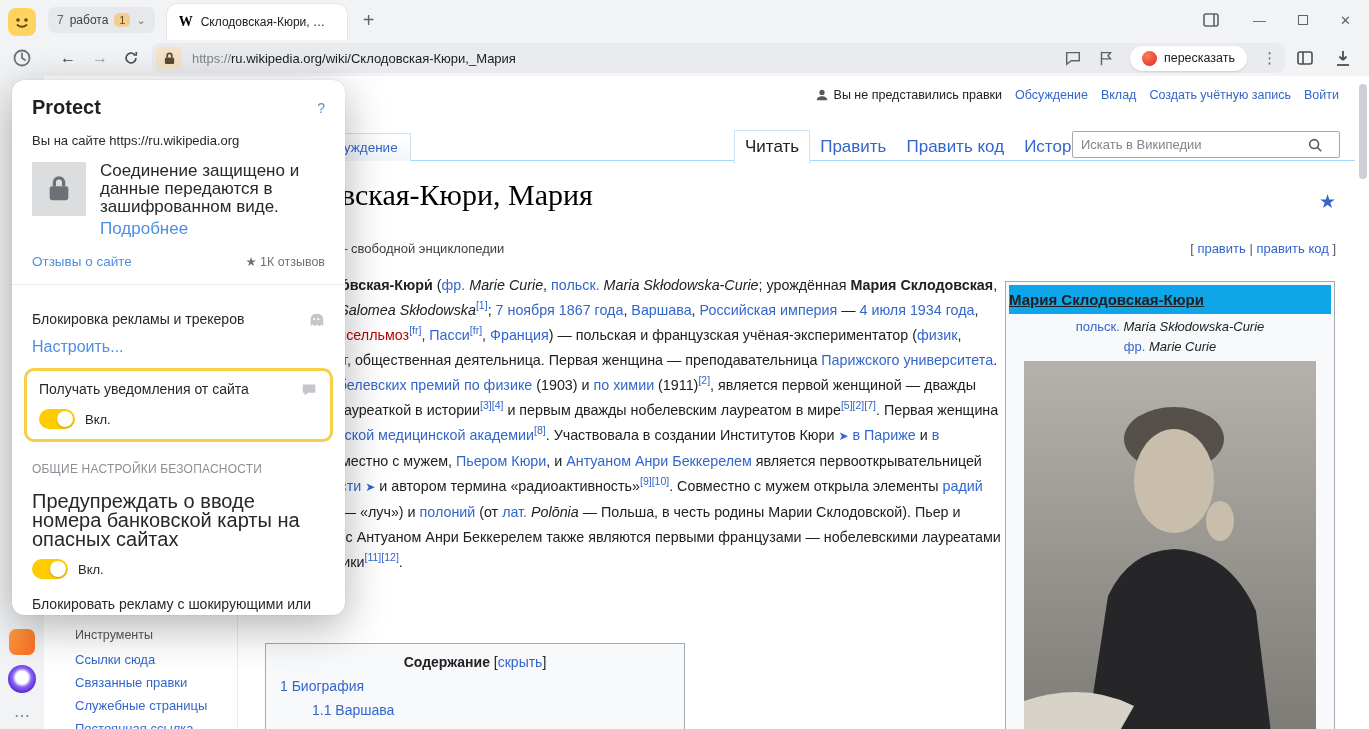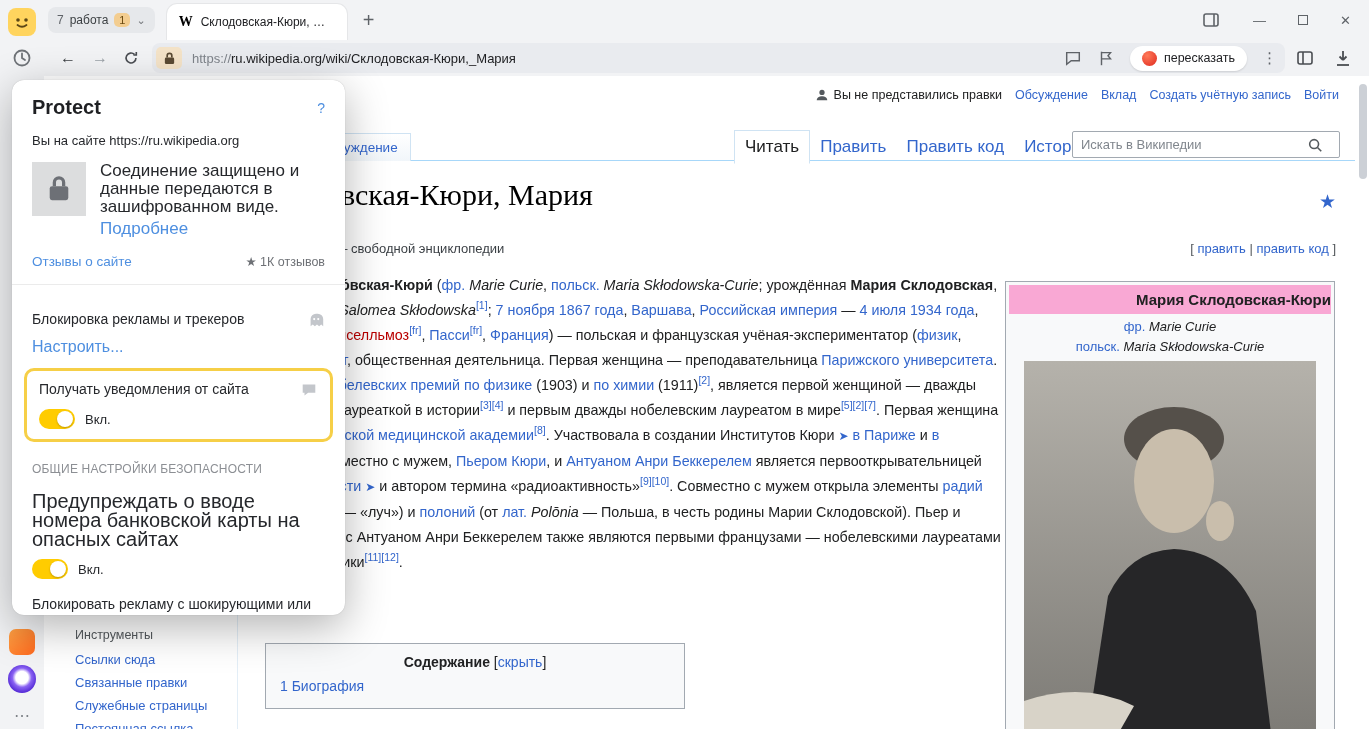--- a/index.html
+++ b/index.html
@@ -86,21 +86,21 @@
          padding:10px 0 14px; font-size:14px; }
   .toc-title { text-align:center; }
   .toc-title b { color:#202122; }
   .toc-item { margin:8px 0 0 14px; color:#3366cc; cursor:pointer; }
   .toc-item.sub { margin-left:46px; }
   .tools { position:absolute; left:31px; top:552px; font-size:13px; }
   .tools-h { color:#54595d; font-size:12.5px; margin-bottom:10px; }
   .tool-link { display:block; color:#3366cc; margin-bottom:8px; text-decoration:none; cursor:pointer; }
   .infobox { position:absolute; left:961px; top:205px; width:330px; background:#f8f9fa; border:1px solid #a2a9b1;
              padding:3px; }
-  .ib-title { background:#f9a8d4; text-align:right; font-weight:bold; font-size:15px; padding:6px 0; color:#202122; }
+  .ib-title { background:#0ea5e9; text-align:left; font-weight:bold; font-size:15px; padding:6px 0; color:#202122;text-decoration:underline; }
   .ib-line { text-align:center; font-size:13px; margin-top:5px; color:#202122; }
   .ib-photo { display:block; margin:7px auto 0; width:292px; height:380px; cursor:pointer; }
   .pg-scroll { position:absolute; right:1px; top:2px; bottom:2px; width:10px; }
   .pg-thumb { position:absolute; top:6px; right:1px; width:8px; height:95px; border-radius:4px; background:#ccd0d6; }
 
   
   .popup { position:absolute; left:12px; top:80px; width:333px; height:535px; background:#fff; border-radius:12px;
            box-shadow:0 12px 44px rgba(0,0,0,.30), 0 0 1px rgba(0,0,0,.25); z-index:20;
            padding:16px 20px 0; font-size:13px; color:#26282c; overflow:hidden; }
   .p-head { display:flex; justify-content:space-between; align-items:center; }
@@ -261,34 +261,35 @@
     <div class="editlinks"><span class="sg-t">[ </span><span class="sg-a">править</span><span class="sg-t"> | </span><span class="sg-a">править код</span><span class="sg-t"> ]</span></div>
 
     <div class="lead"><span class="sg-b">Мари́я Склодо́вская-Кюри́</span><span class="sg-t"> (</span><span class="sg-a">фр.</span><span class="sg-i"> Marie Curie</span><span class="sg-t">, </span><span class="sg-a">польск.</span><span class="sg-i"> Maria Skłodowska-Curie</span><span class="sg-t">; урождённая </span><span class="sg-b">Мария Склодовская</span><span class="sg-t">, </span><span class="sg-a">польск.</span><span class="sg-i"> Maria Salomea Skłodowska</span><sup class="sg-sup">[1]</sup><span class="sg-t">; </span><span class="sg-a">7 ноября</span><span class="sg-t"> </span><span class="sg-a">1867 года</span><span class="sg-t">, </span><span class="sg-a">Варшава</span><span class="sg-t">, </span><span class="sg-a">Российская империя</span><span class="sg-t"> — </span><span class="sg-a">4 июля</span><span class="sg-t"> </span><span class="sg-a">1934 года</span><span class="sg-t">, санаторий </span><span class="sg-r">Санселльмоз</span><sup class="sg-sup">[fr]</sup><span class="sg-t">, </span><span class="sg-a">Пасси</span><sup class="sg-sup">[fr]</sup><span class="sg-t">, </span><span class="sg-a">Франция</span><span class="sg-t">) — польская и французская учёная-экспериментатор (</span><span class="sg-a">физик</span><span class="sg-t">, </span><span class="sg-a">химик</span><span class="sg-t">), </span><span class="sg-a">педагог</span><span class="sg-t">, общественная деятельница. Первая женщина — преподавательница </span><span class="sg-a">Парижского университета</span><span class="sg-t">. Удостоена </span><span class="sg-a">Нобелевских премий по физике</span><span class="sg-t"> (1903) и </span><span class="sg-a">по химии</span><span class="sg-t"> (1911)</span><sup class="sg-sup">[2]</sup><span class="sg-t">, является первой женщиной — дважды нобелевской лауреаткой в истории</span><sup class="sg-sup">[3]</sup><sup class="sg-sup">[4]</sup><span class="sg-t"> и первым дважды нобелевским лауреатом в мире</span><sup class="sg-sup">[5]</sup><sup class="sg-sup">[2]</sup><sup class="sg-sup">[7]</sup><span class="sg-t">. Первая женщина — член </span><span class="sg-a">Парижской медицинской академии</span><sup class="sg-sup">[8]</sup><span class="sg-t">. Участвовала в создании Институтов Кюри </span><span class="sg-arrow">➤</span><span class="sg-t"> </span><span class="sg-a">в Париже</span><span class="sg-t"> и </span><span class="sg-a">в Варшаве</span><span class="sg-t">. Совместно с мужем, </span><span class="sg-a">Пьером Кюри</span><span class="sg-t">, и </span><span class="sg-a">Антуаном Анри Беккерелем</span><span class="sg-t"> является первооткрывательницей </span><span class="sg-a">радиоактивности</span><span class="sg-t"> </span><span class="sg-arrow">➤</span><span class="sg-t"> и автором термина «радиоактивность»</span><sup class="sg-sup">[9]</sup><sup class="sg-sup">[10]</sup><span class="sg-t">. Совместно с мужем открыла элементы </span><span class="sg-a">радий</span><span class="sg-t"> (от </span><span class="sg-a">лат.</span><span class="sg-i"> radius</span><span class="sg-t"> — «луч») и </span><span class="sg-a">полоний</span><span class="sg-t"> (от </span><span class="sg-a">лат.</span><span class="sg-i"> Polōnia</span><span class="sg-t"> — Польша, в честь родины Марии Склодовской). Пьер и Мария наряду с Антуаном Анри Беккерелем также являются первыми французами — нобелевскими лауреатами в области физики</span><sup class="sg-sup">[11]</sup><sup class="sg-sup">[12]</sup><span class="sg-t">.</span></div>
 
     <div class="toc">
       <div class="toc-title">
         <b>Содержание</b>
         <span><span class="sg-t">[</span><span class="sg-a">скрыть</span><span class="sg-t">]</span></span>
       </div>
       <div class="toc-item">1 Биография</div>
+      <div class="toc-item sub">1.1 Варшава</div>
     </div>
 
     <div class="tools">
       <div class="tools-h">Инструменты</div>
       <a class="tool-link">Ссылки сюда</a>
       <a class="tool-link">Связанные правки</a>
       <a class="tool-link">Служебные страницы</a>
       <a class="tool-link">Постоянная ссылка</a>
     </div>
 
     <div class="infobox">
       <div class="ib-title">Мария Склодовская-Кюри</div>
+      <div class="ib-line"><span class="sg-a">польск.</span><span class="sg-i"> Maria Skłodowska-Curie</span></div>
       <div class="ib-line"><span class="sg-a">фр.</span><span class="sg-i"> Marie Curie</span></div>
-      <div class="ib-line"><span class="sg-a">польск.</span><span class="sg-i"> Maria Skłodowska-Curie</span></div>
       <svg class="ib-photo" viewBox="0 0 292 380">
         <defs>
           <linearGradient id="bgGrad" x1="0" y1="0" x2="0" y2="1">
             <stop offset="0" stop-color="#b5b2ab"></stop>
               <stop offset="1" stop-color="#7c7a75"></stop>
           </linearGradient>
         </defs>
         <rect width="292" height="380" fill="url(#bgGrad)"></rect>
         <ellipse cx="150" cy="78" rx="50" ry="32" fill="#55504a"></ellipse>
         <ellipse cx="150" cy="120" rx="40" ry="52" fill="#c9beac"></ellipse>

